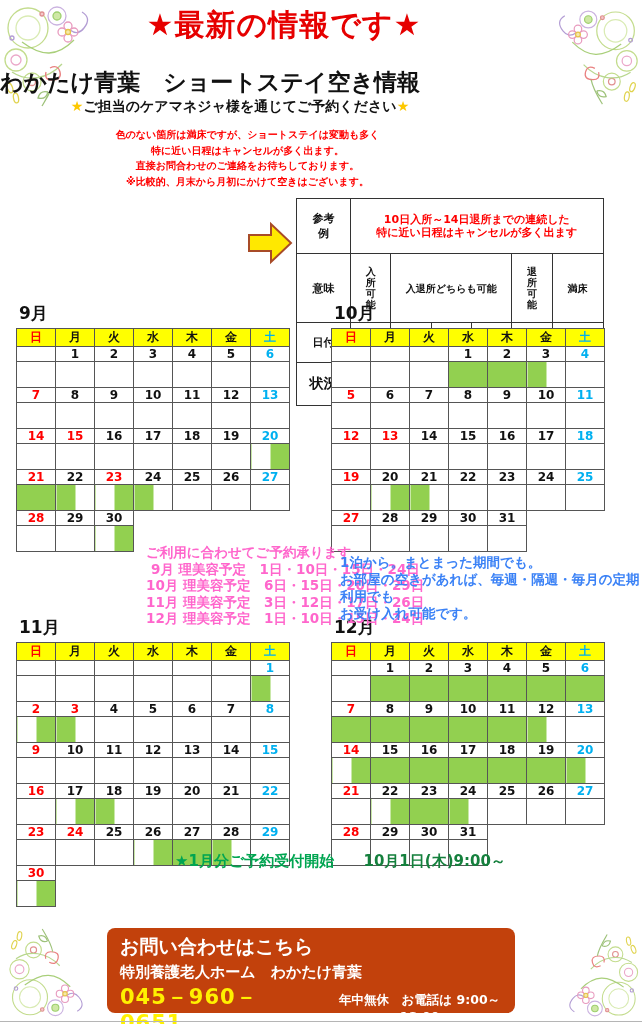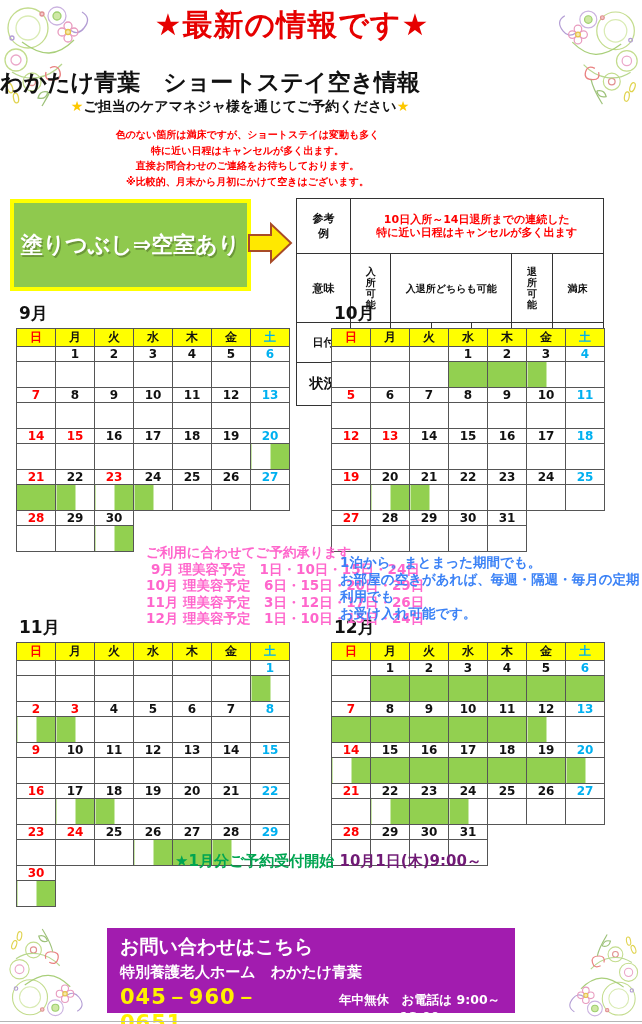--- a/index.html
+++ b/index.html
@@ -1,21 +1,21 @@
 <!DOCTYPE html>
 <html><head>
 <meta charset="utf-8">
 <style>
   html,body{margin:0;padding:0;background:#fff;}
   .page{position:relative;width:642px;height:1024px;background:#ffffff;overflow:hidden;
         font-family:"DejaVu Sans",sans-serif;}
   .abs{position:absolute;}
 
   
-  .top-title{top:5px;left:12px;width:560px;text-align:center;font-size:30px;font-weight:bold;
+  .top-title{top:5px;left:4px;width:560px;text-align:center;font-size:30px;font-weight:bold;
              color:#e60000;letter-spacing:1px;}
   .main-title{top:67px;left:0;width:600px;text-align:left;font-size:23px;font-weight:bold;color:#111;}
   .star-note{top:98px;left:0;width:480px;text-align:center;font-size:14px;font-weight:bold;color:#111;}
   .star-note .star{color:#fdc800;}
   .intro{top:127px;left:0;width:495px;text-align:center;font-size:10px;font-weight:bold;
          color:#ff0000;line-height:15.5px;}
 
   
   .legend-box{left:10px;top:199px;width:233px;height:84px;background:#8fc94e;
               border:4px solid #ffff00;display:flex;align-items:center;justify-content:center;}
@@ -44,25 +44,25 @@
   .blue{color:#00b0f0 !important;}
   .fill-full{background:#92d050 !important;}
   .fill-left{background:linear-gradient(90deg,#92d050 0 50%,#ffffff 50% 100%) !important;}
   .fill-right{background:linear-gradient(90deg,#ffffff 0 50%,#92d050 50% 100%) !important;}
 
   
   .pink-block{left:146px;top:544px;font-size:13.5px;font-weight:bold;color:#ff66cc;line-height:16.5px;}
   .green-block{left:340px;top:554px;font-size:13.5px;font-weight:bold;color:#3b82f6;line-height:17px;}
   .resv{left:175px;top:852px;font-size:15px;font-weight:bold;white-space:nowrap;}
   .resv .g{color:#00a551;}
-  .resv .r{color:#701a75;margin-left:0;}
+  .resv .r{color:#15803d;margin-left:24px;}
 
   
-  .contact{left:107px;top:928px;width:408px;height:85px;background:#a21caf;color:#fff;
-           padding:6px 0 0 13px;box-sizing:border-box;}
+  .contact{left:107px;top:928px;width:408px;height:85px;background:#c2410c;color:#fff;
+           padding:6px 0 0 13px;box-sizing:border-box;border-radius:8px;}
   .c-head{font-size:19px;font-weight:bold;}
   .c-fac{font-size:15px;font-weight:bold;margin-top:3px;}
   .c-phone-line{margin-top:1px;display:flex;align-items:baseline;}
   .c-phone{font-size:21px;font-weight:bold;color:#fff100;letter-spacing:1px;}
   .c-note{font-size:12.5px;margin-left:14px;font-weight:bold;text-align:center;}
 
   .bottom-line{left:0;top:1021px;width:642px;height:1px;background:#b5b5b5;}
 
   
   .orn{position:absolute;}
@@ -152,23 +152,20 @@
   <div class="abs star-note">
     <span class="star">★</span><span>ご担当のケアマネジャ様を通じてご予約ください</span><span class="star">★</span>
   </div>
   <div class="abs intro">
     <div>色のない箇所は満床ですが、ショートステイは変動も多く</div>
     <div>特に近い日程はキャンセルが多く出ます。</div>
     <div>直接お問合わせのご連絡をお待ちしております。</div>
     <div>※比較的、月末から月初にかけて空きはございます。</div>
   </div>
 
-  <div class="abs legend-box">
-    <span>塗りつぶし⇒空室あり</span>
-  </div>
   <svg class="abs arrow-wrap" width="46" height="44" viewBox="0 0 46 44">
     <polygon points="2,14 24,14 24,3 44,22 24,41 24,30 2,30" fill="#ffe800" stroke="#a84b28" stroke-width="2"></polygon>
   </svg>
   <table class="abs ref-table">
     <colgroup>
       <col style="width:54px">
         <col style="width:39px">
         <col style="width:39px">
         <col style="width:39px">
       <col style="width:39px">

